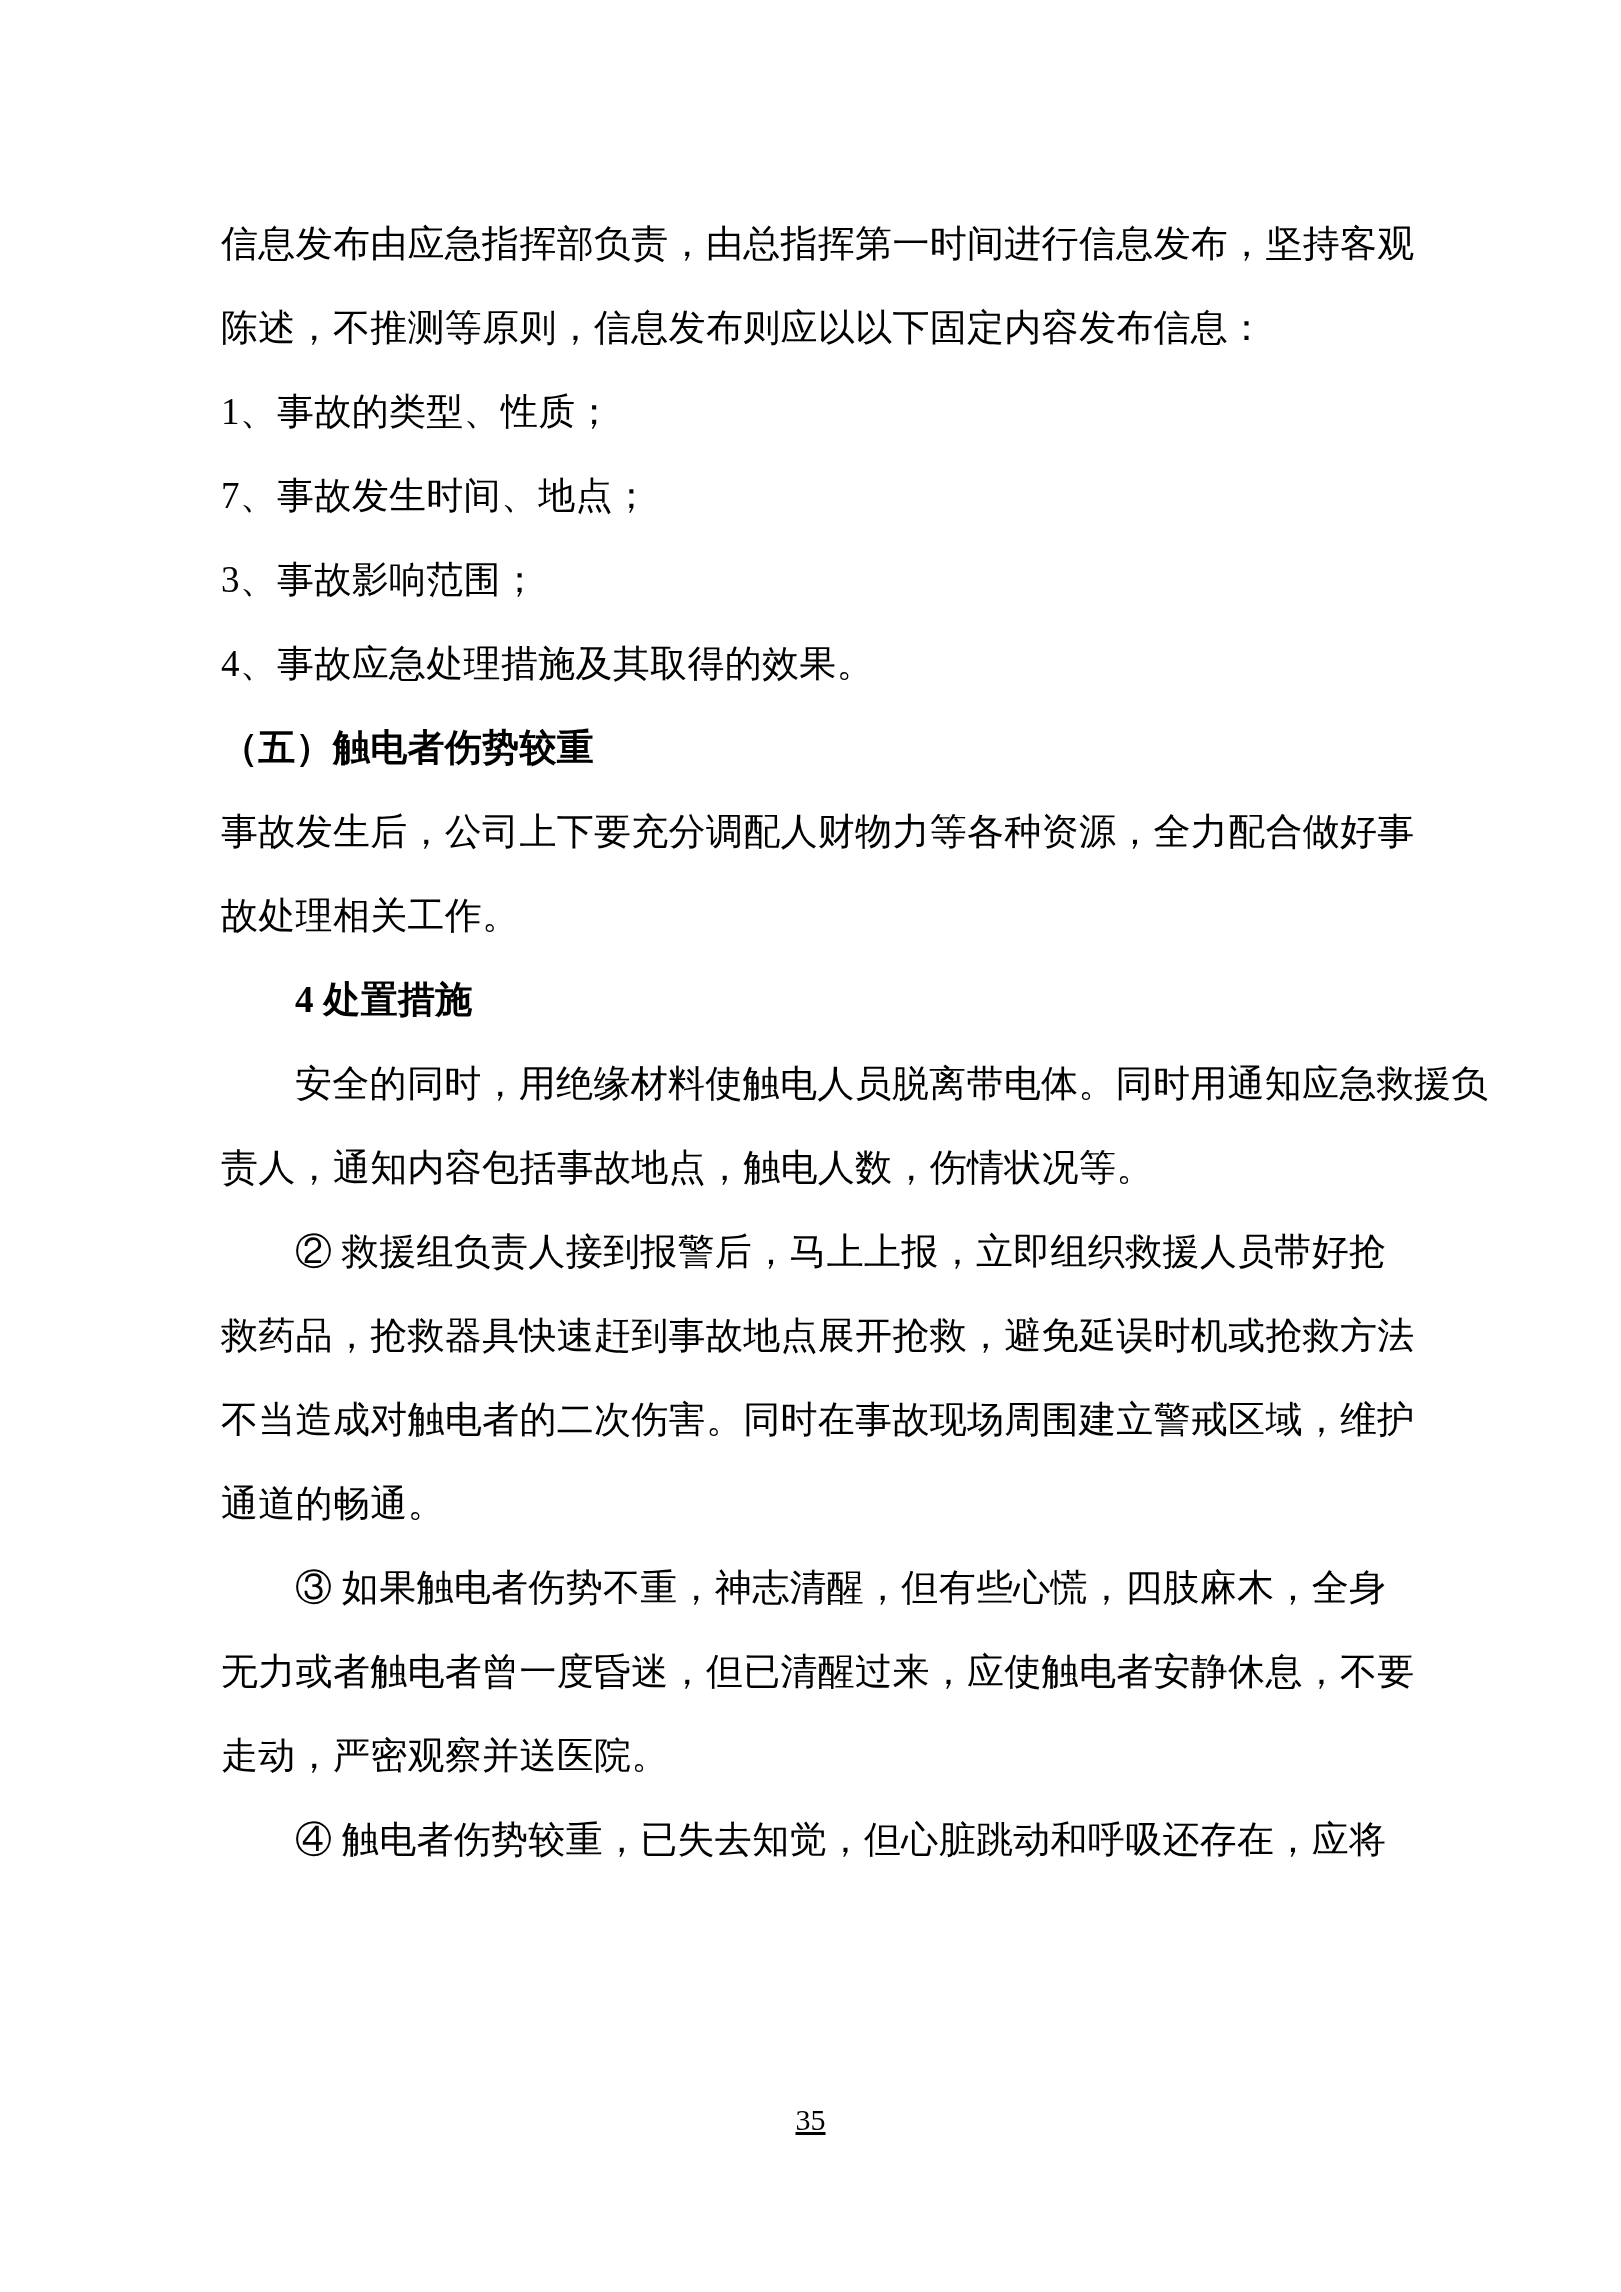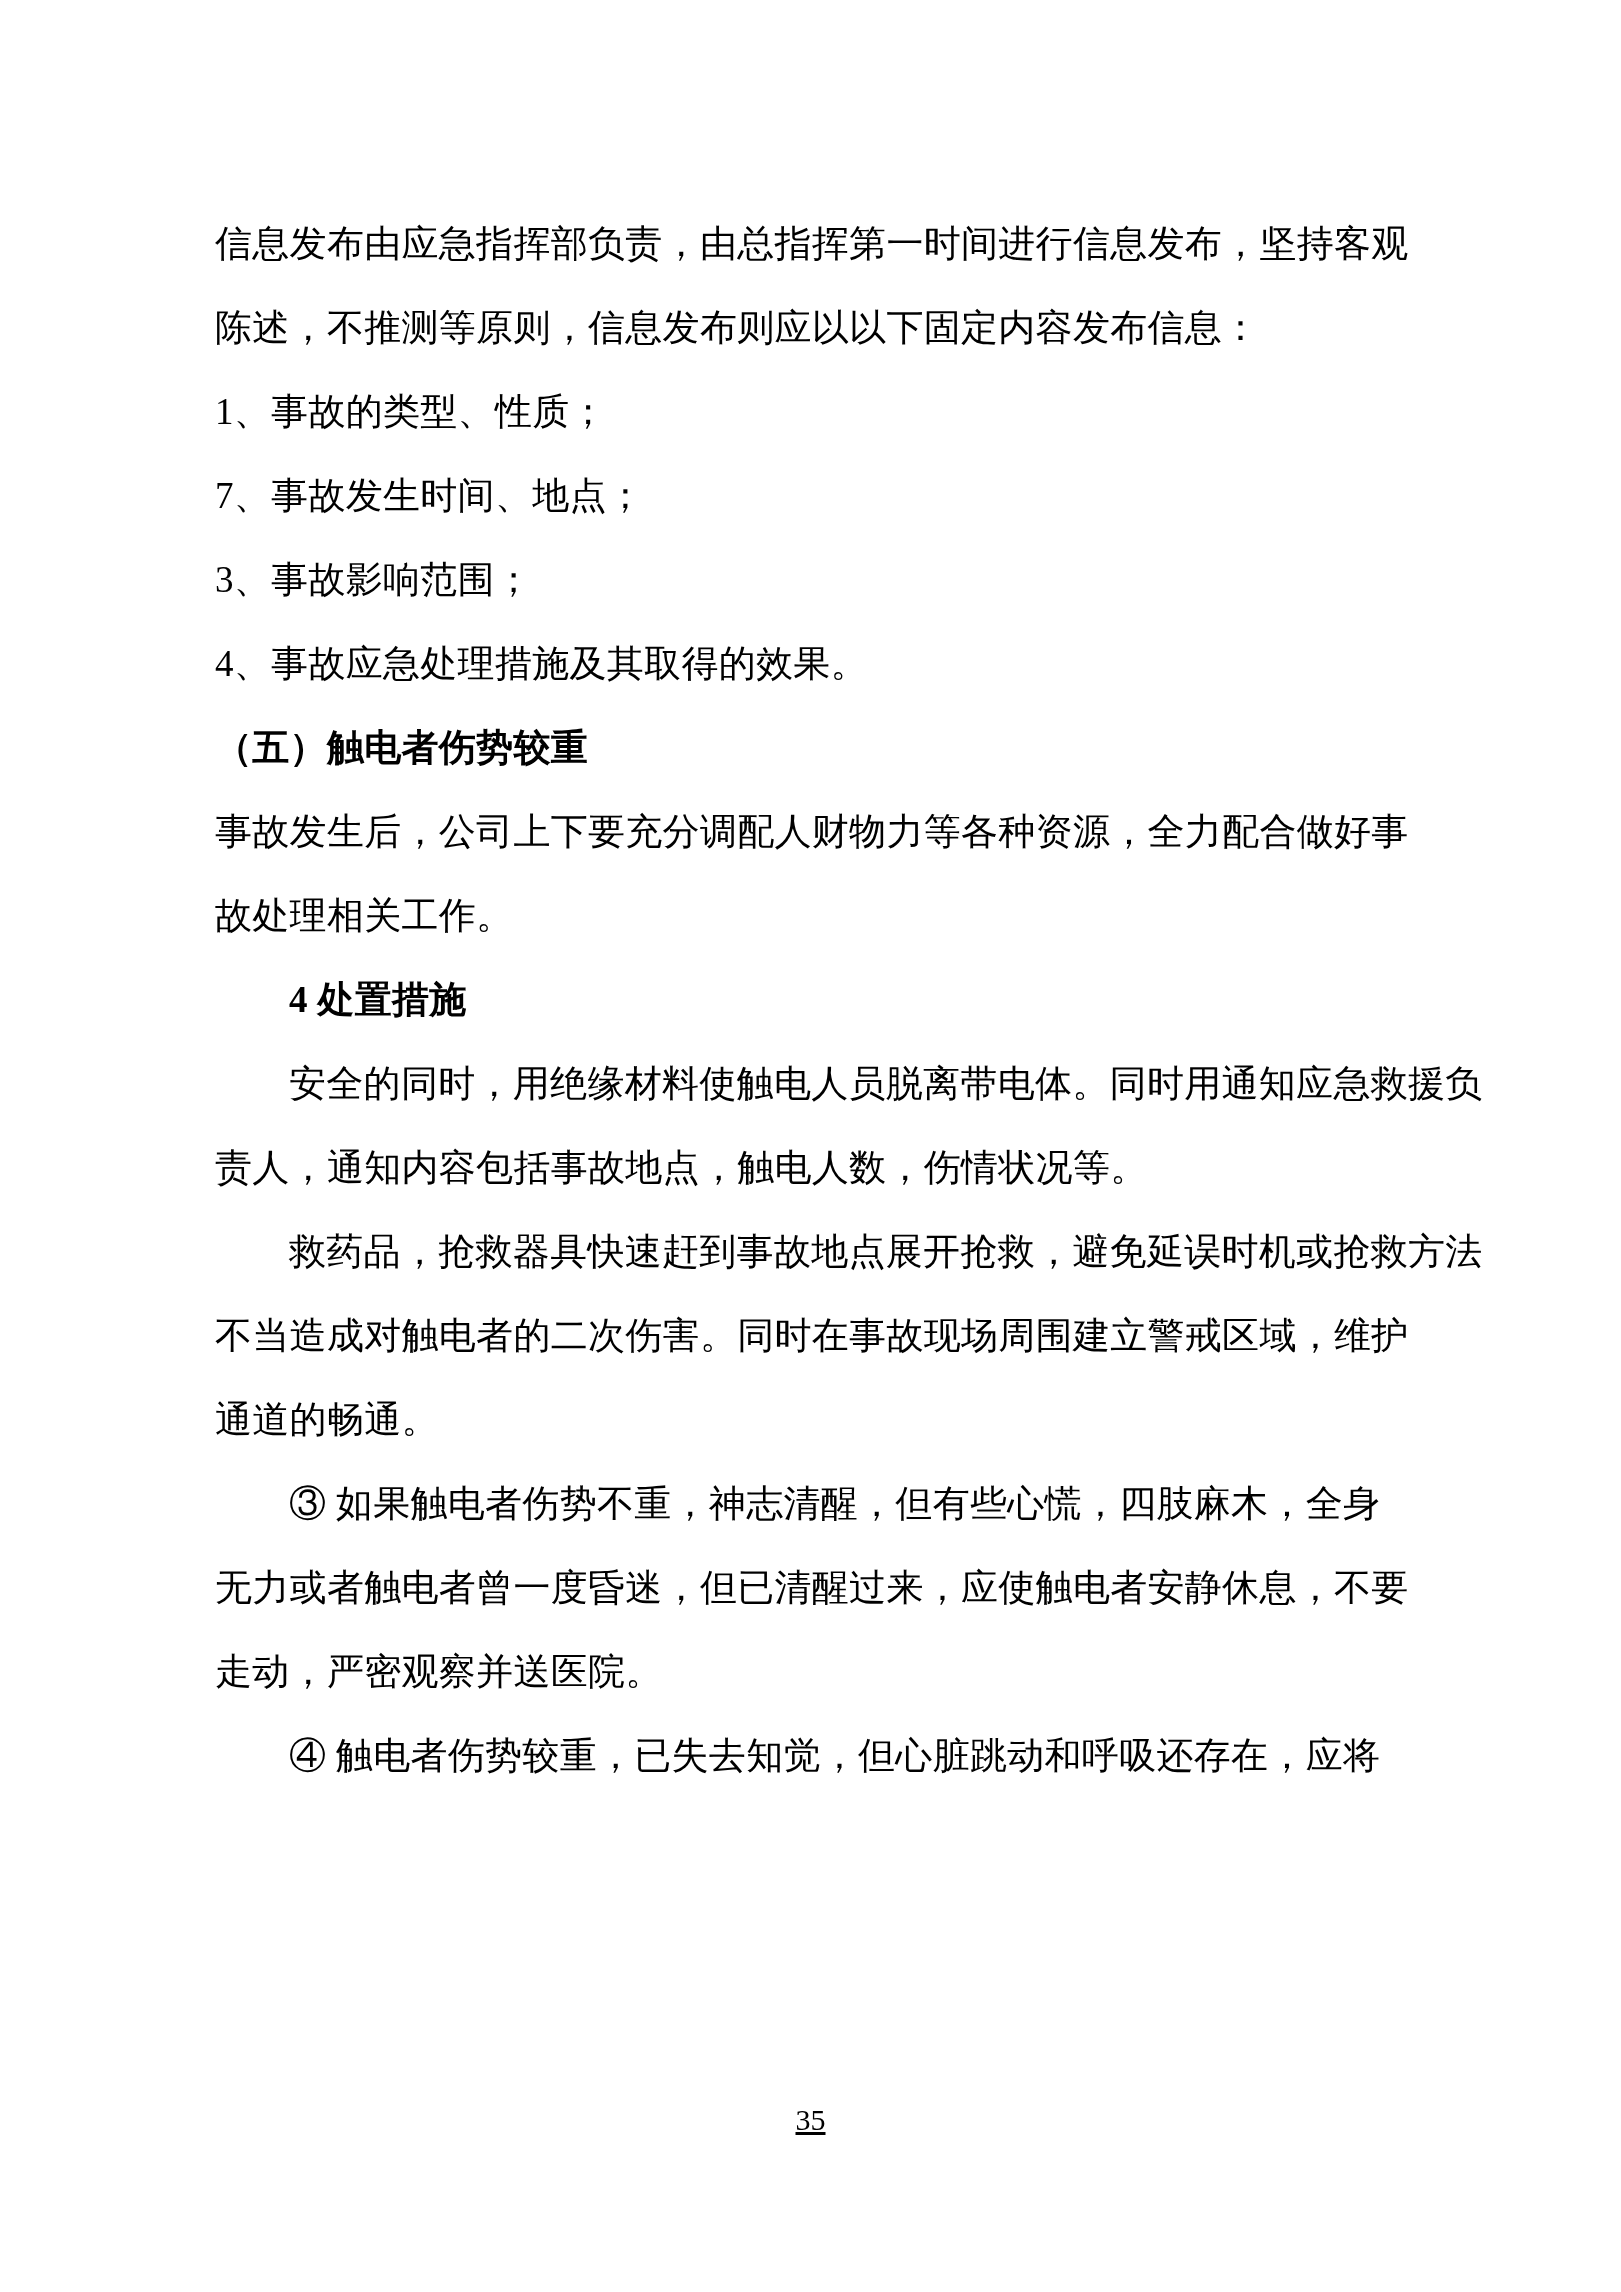--- a/index.html
+++ b/index.html
@@ -12,21 +12,21 @@
     position: relative;
     width: 1621px;
     height: 2293px;
     background: #ffffff;
     color: #000000;
     font-family: "Liberation Serif", "DejaVu Serif", serif;
     overflow: hidden;
   }
   .doc-body {
     position: absolute;
-    left: 215px;
+    left: 221px;
     top: 202px;
     width: 1202px;
     font-size: 37px;
     line-height: 84px;
   }
   .block { margin: 0; padding: 0; }
   .line {
     white-space: nowrap;
     letter-spacing: 0.3px;
   }
@@ -76,20 +76,21 @@
         <div class="line">故处理相关工作。</div>
       </div>
       <div class="block heading indent">
         <div class="line">4 处置措施</div>
       </div>
       <div class="block paragraph indent">
         <div class="line">安全的同时，用绝缘材料使触电人员脱离带电体。同时用通知应急救援负</div>
         <div class="line">责人，通知内容包括事故地点，触电人数，伤情状况等。</div>
       </div>
       <div class="block paragraph indent">
+        <div class="line">② 救援组负责人接到报警后，马上上报，立即组织救援人员带好抢</div>
         <div class="line">救药品，抢救器具快速赶到事故地点展开抢救，避免延误时机或抢救方法</div>
         <div class="line">不当造成对触电者的二次伤害。同时在事故现场周围建立警戒区域，维护</div>
         <div class="line">通道的畅通。</div>
       </div>
       <div class="block paragraph indent">
         <div class="line">③ 如果触电者伤势不重，神志清醒，但有些心慌，四肢麻木，全身</div>
         <div class="line">无力或者触电者曾一度昏迷，但已清醒过来，应使触电者安静休息，不要</div>
         <div class="line">走动，严密观察并送医院。</div>
       </div>
       <div class="block paragraph indent">

